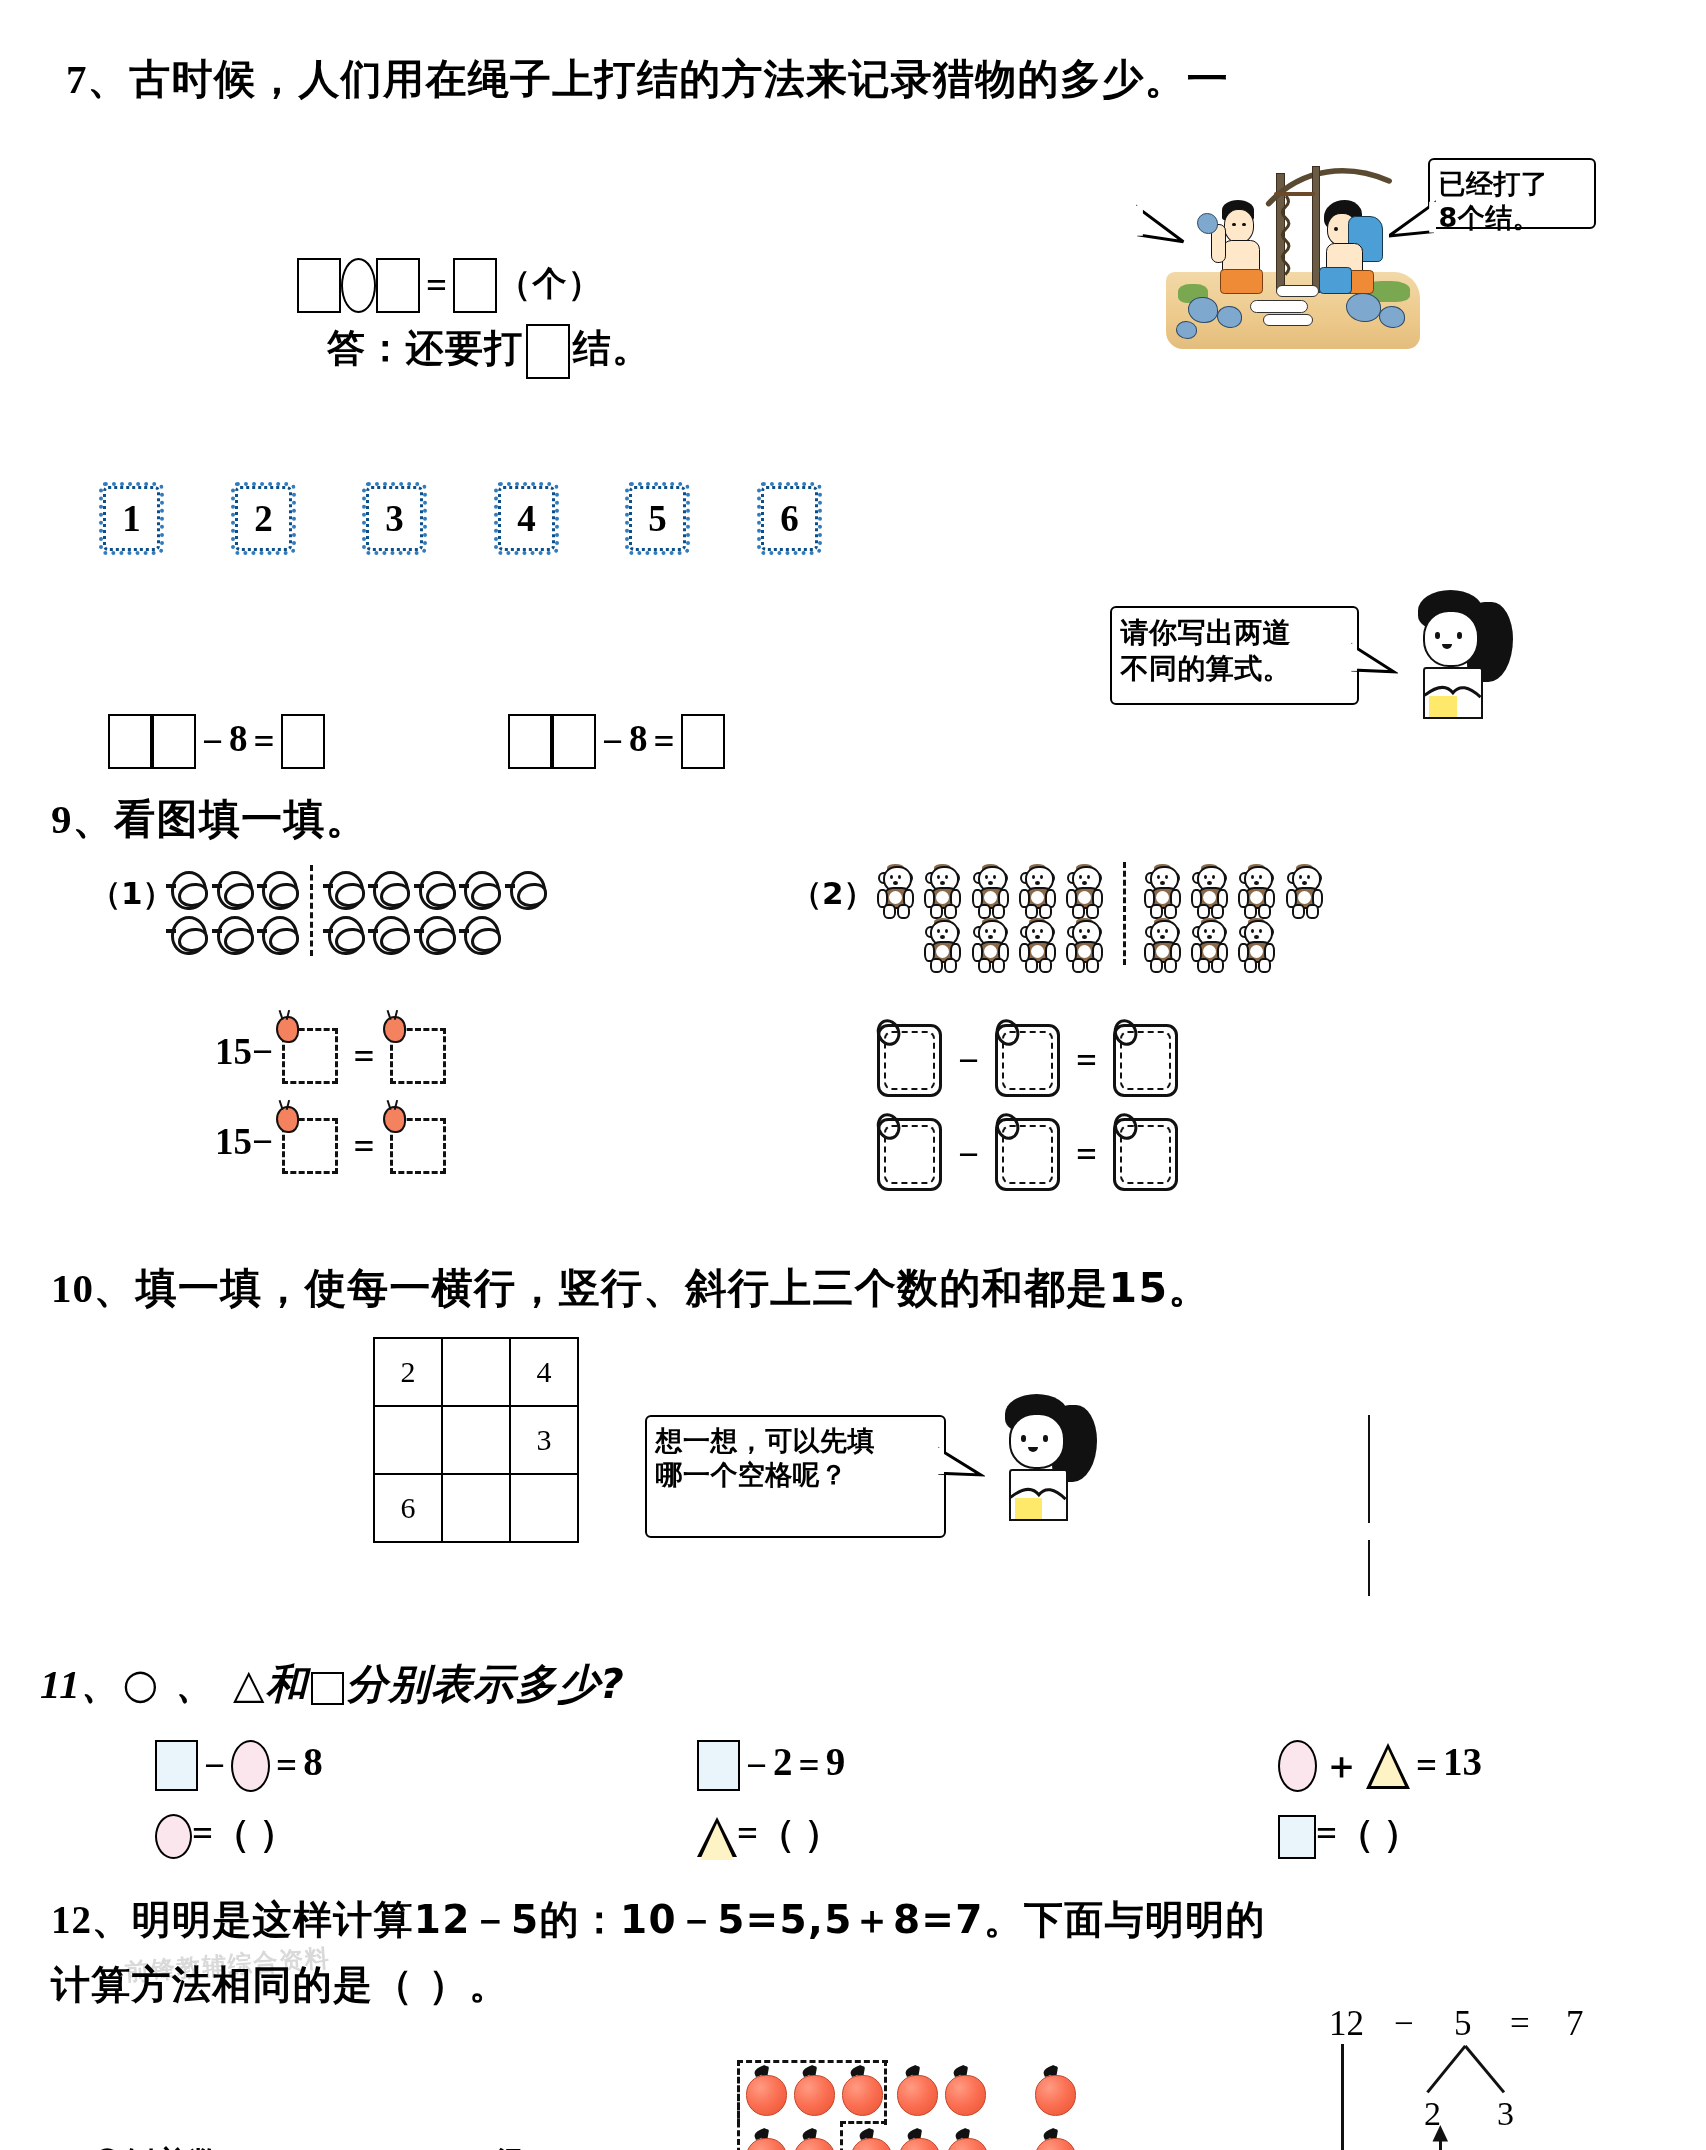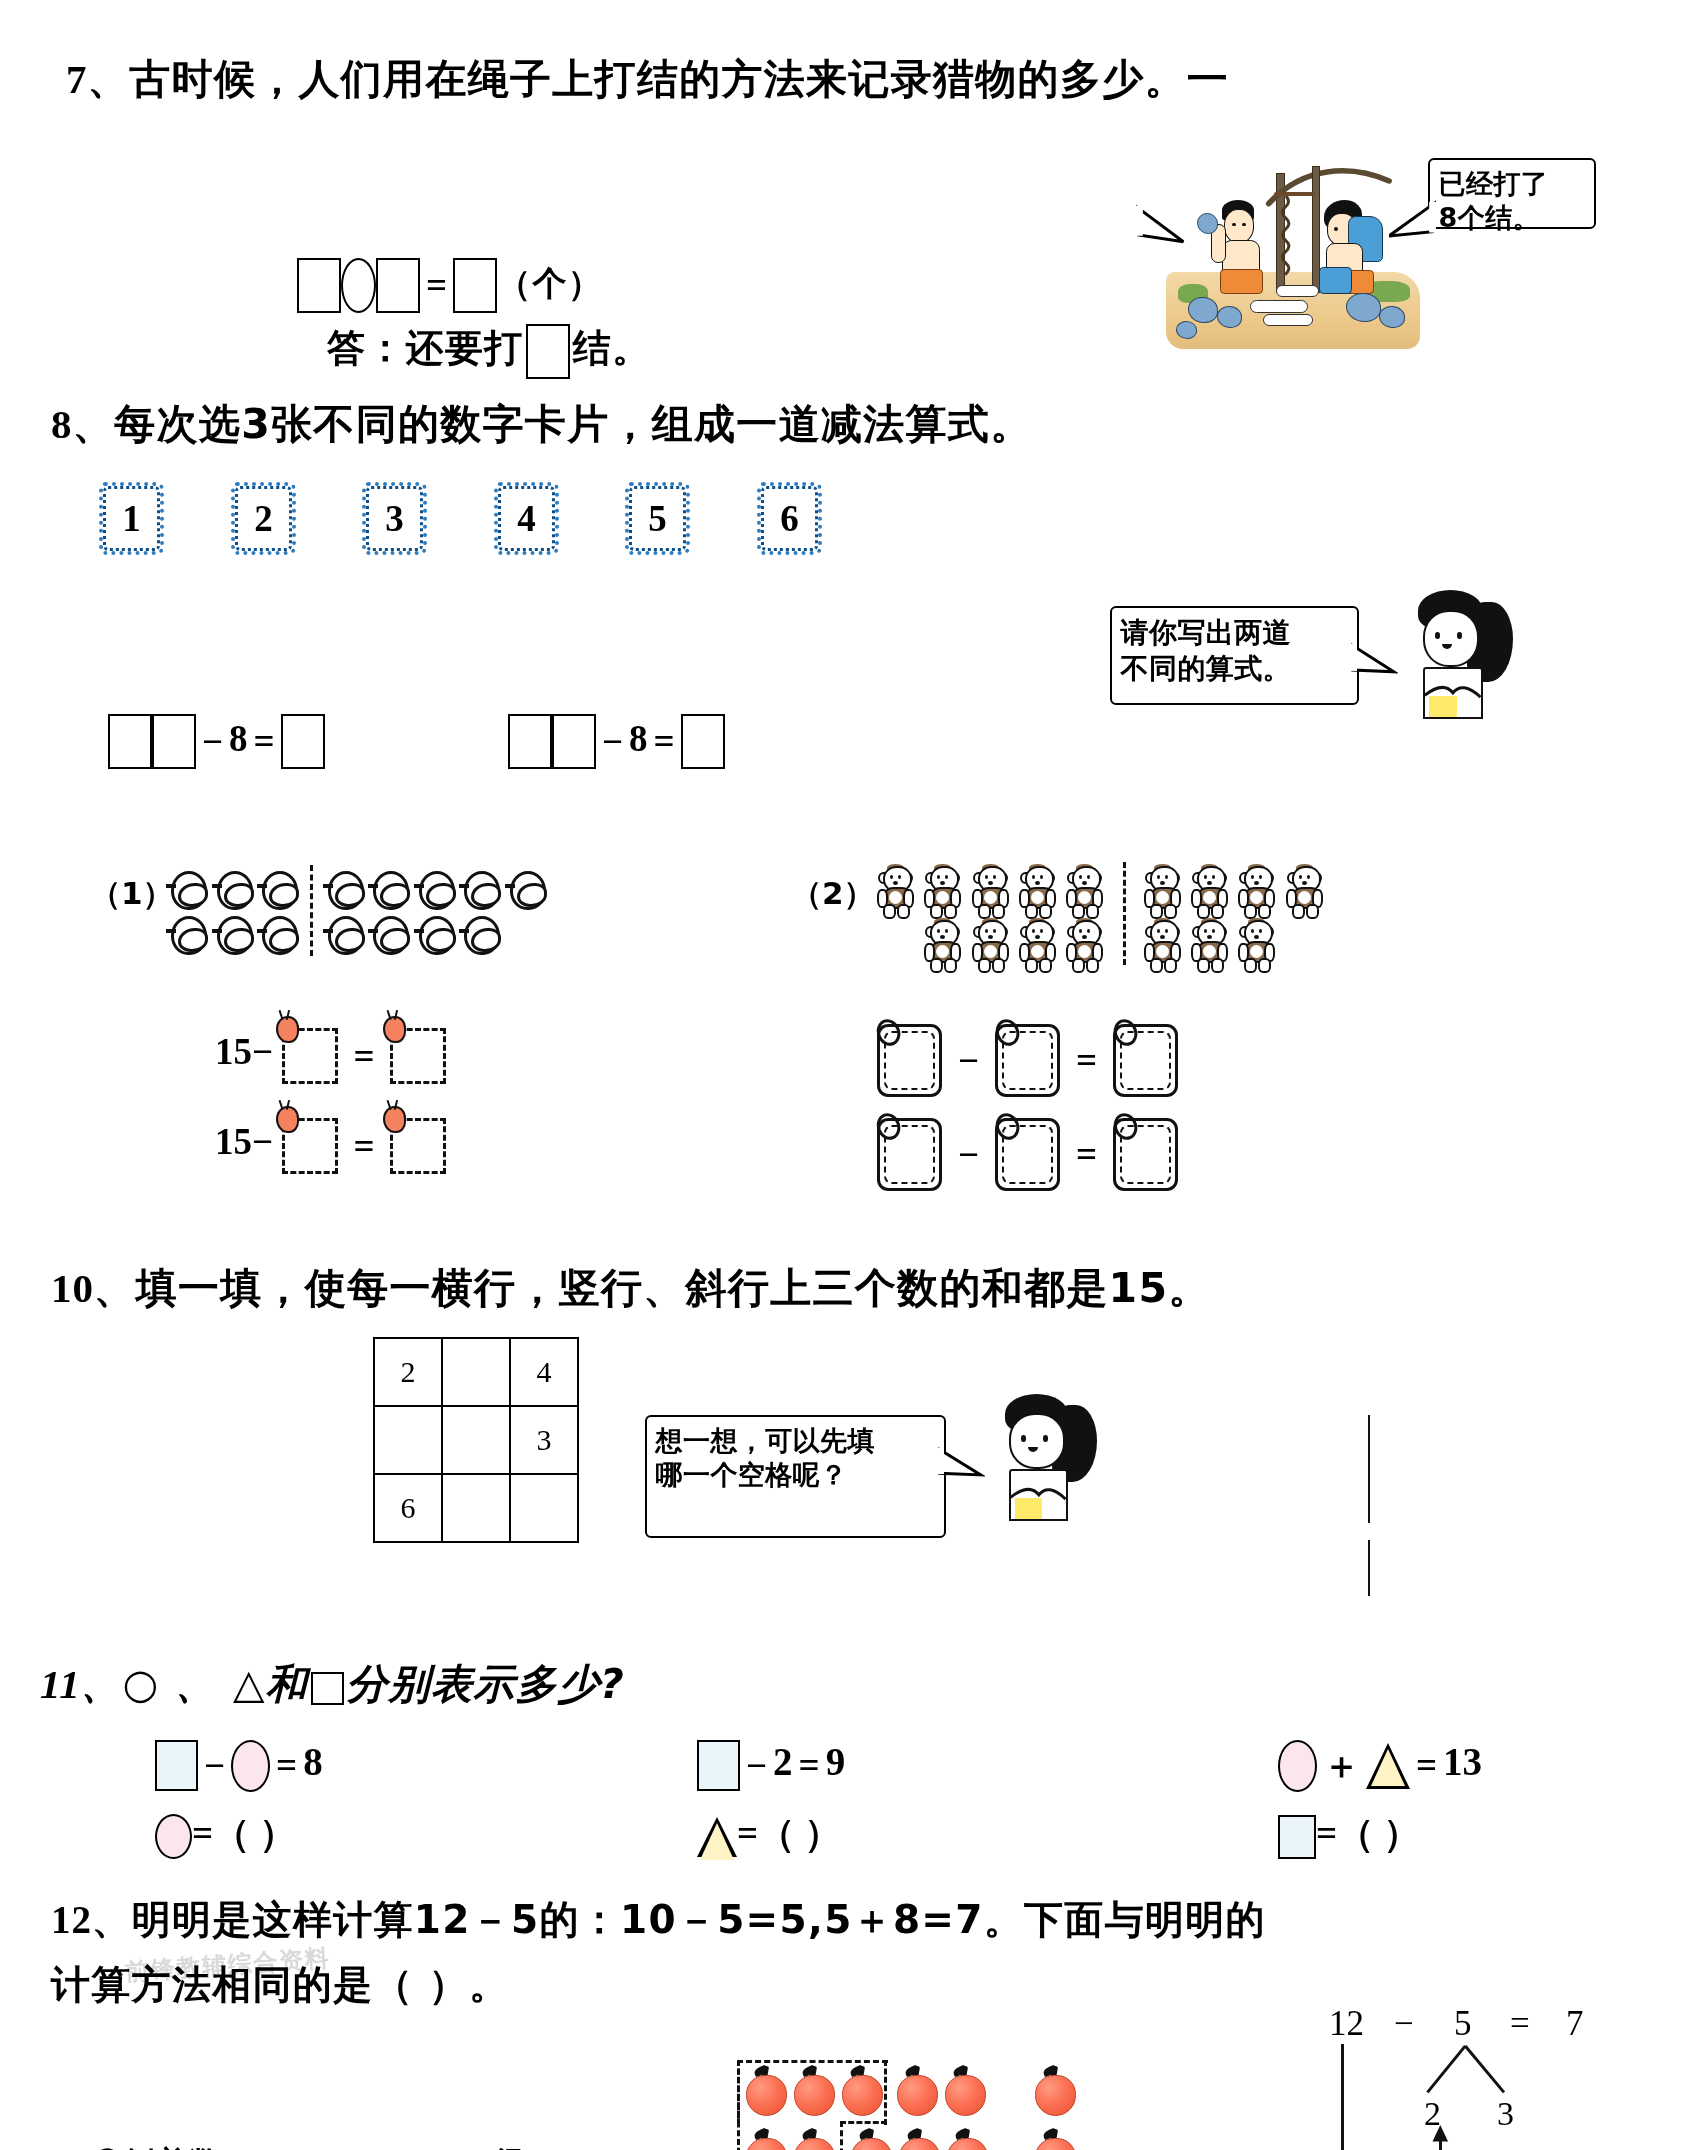--- a/index.html
+++ b/index.html
@@ -288,23 +288,20 @@
   </div>
 
   <div class="eqrow" style="left:297px;top:258px;">
     <span class="blank blank-tall"></span><span class="ellipse-blank"></span><span class="blank blank-tall"></span><span class="opsym">=</span><span class="blank blank-tall"></span><span class="cn" style="font-size:34px;">（个）</span>
   </div>
 
   <div class="eqrow" style="left:327px;top:323px;">
     <span class="cn" style="font-size:38px;">答：还要打</span><span class="blank blank-tall" style="margin:0 2.6px;"></span><span class="cn" style="font-size:38px;">结。</span>
   </div>
 
-  <div class="abs qline" style="left:51px;top:396px;">
-    <span class="num">8、</span><span class="cn">每次选3张不同的数字卡片，组成一道减法算式。</span>
-  </div>
 
   <div class="abs" style="left:99px;top:482px;width:791px;height:82px;">
     <div class="cardwrap" style="position:absolute;left:0px;top:0;">
       <div class="cardwreath"></div>
       <div class="cardwreath2"></div>
       <div class="cardnum">1</div>
     </div>
     <div class="cardwrap" style="position:absolute;left:132px;top:0;">
       <div class="cardwreath"></div>
       <div class="cardwreath2"></div>
@@ -354,20 +351,23 @@
     </svg>
   </div>
 
   <div class="eqrow" style="left:108px;top:714px;">
     <span class="blank blank-tall"></span><span class="blank blank-tall"></span><span class="opsym">−</span><span class="num" style="font-size:37px;">8</span><span class="opsym">=</span><span class="blank blank-tall"></span>
   </div>
   <div class="eqrow" style="left:508px;top:714px;">
     <span class="blank blank-tall"></span><span class="blank blank-tall"></span><span class="opsym">−</span><span class="num" style="font-size:37px;">8</span><span class="opsym">=</span><span class="blank blank-tall"></span>
   </div>
 
+  <div class="abs qline" style="left:51px;top:791px;">
+    <span class="num">9、</span><span class="cn">看图填一填。</span>
+  </div>
 
   <div class="abs" style="left:90px;top:873px;font-size:31px;font-family:'DejaVu Sans',sans-serif;font-weight:700;">（1）</div>
 
   <div class="abs" style="left:168px;top:868px;width:559px;height:86px;">
 
     <div class="chick" style="position:absolute;left:0px;top:0px;">
         <div class="bodyc"></div>
         <div class="wingc"></div>
         <div class="beakc"></div>
       </div>

